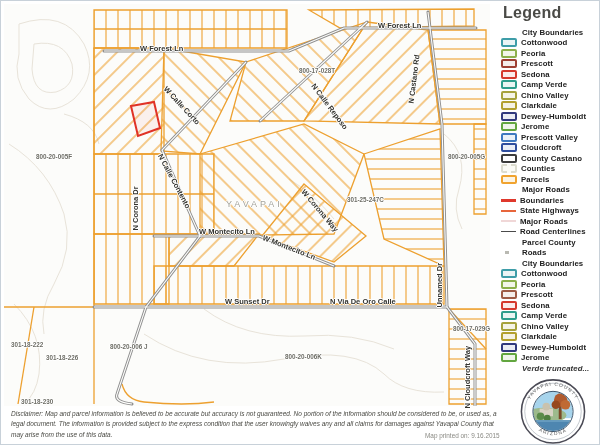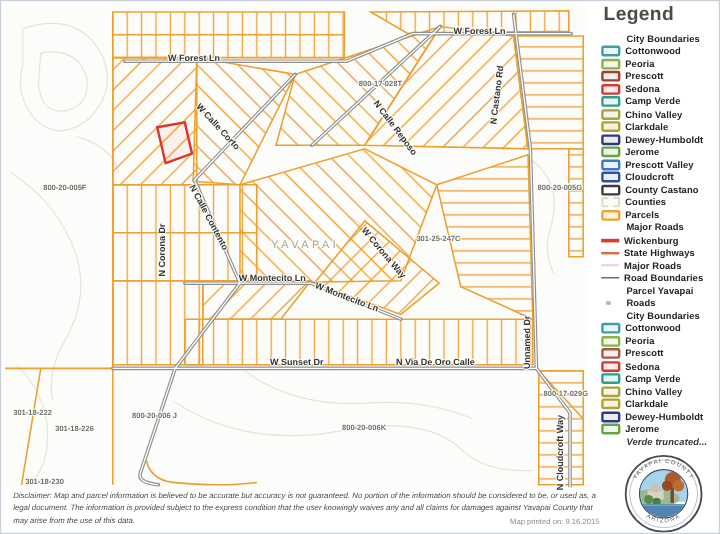--- a/index.html
+++ b/index.html
@@ -204,36 +204,36 @@
         </div>
         <div class="lg-row">
           <span class="lg-box" style="border-color: rgb(240, 163, 47); background: rgb(252, 244, 228);"></span>
           <span class="lg-label">Parcels</span>
         </div>
         <div class="lg-row lg-heading">
           <span class="lg-label">Major Roads</span>
         </div>
         <div class="lg-row">
           <span class="lg-line" style="border-top: 3px solid rgb(223, 56, 44);"></span>
-          <span class="lg-label">Wickenburg</span>
+          <span class="lg-label">Boundaries</span>
         </div>
         <div class="lg-row">
           <span class="lg-line" style="border-top: 2.5px solid rgb(231, 102, 60);"></span>
           <span class="lg-label">State Highways</span>
         </div>
         <div class="lg-row">
           <span class="lg-line" style="border-top: 2.5px solid rgb(240, 215, 215);"></span>
           <span class="lg-label">Major Roads</span>
         </div>
         <div class="lg-row">
           <span class="lg-line" style="border-top: 1.5px solid rgb(74, 74, 74);"></span>
-          <span class="lg-label">Road Boundaries</span>
+          <span class="lg-label">Road Centerlines</span>
         </div>
         <div class="lg-row lg-heading">
-          <span class="lg-label">Parcel Yavapai</span>
+          <span class="lg-label">Parcel County</span>
         </div>
         <div class="lg-row">
           <span class="lg-dot" style="background: rgb(185, 185, 178);"></span>
           <span class="lg-label">Roads</span>
         </div>
         <div class="lg-row lg-heading">
           <span class="lg-label">City Boundaries</span>
         </div>
         <div class="lg-row">
           <span class="lg-box" style="border-color: rgb(62, 157, 168); background: rgb(234, 244, 245);"></span>

